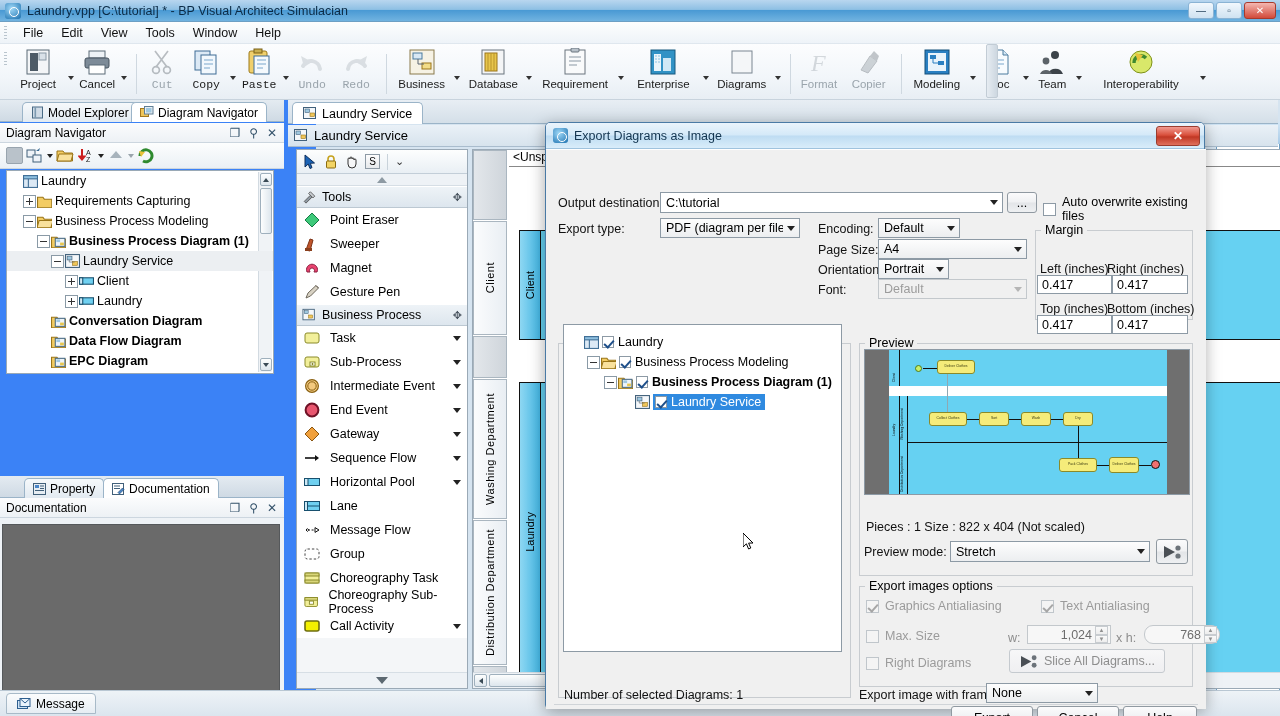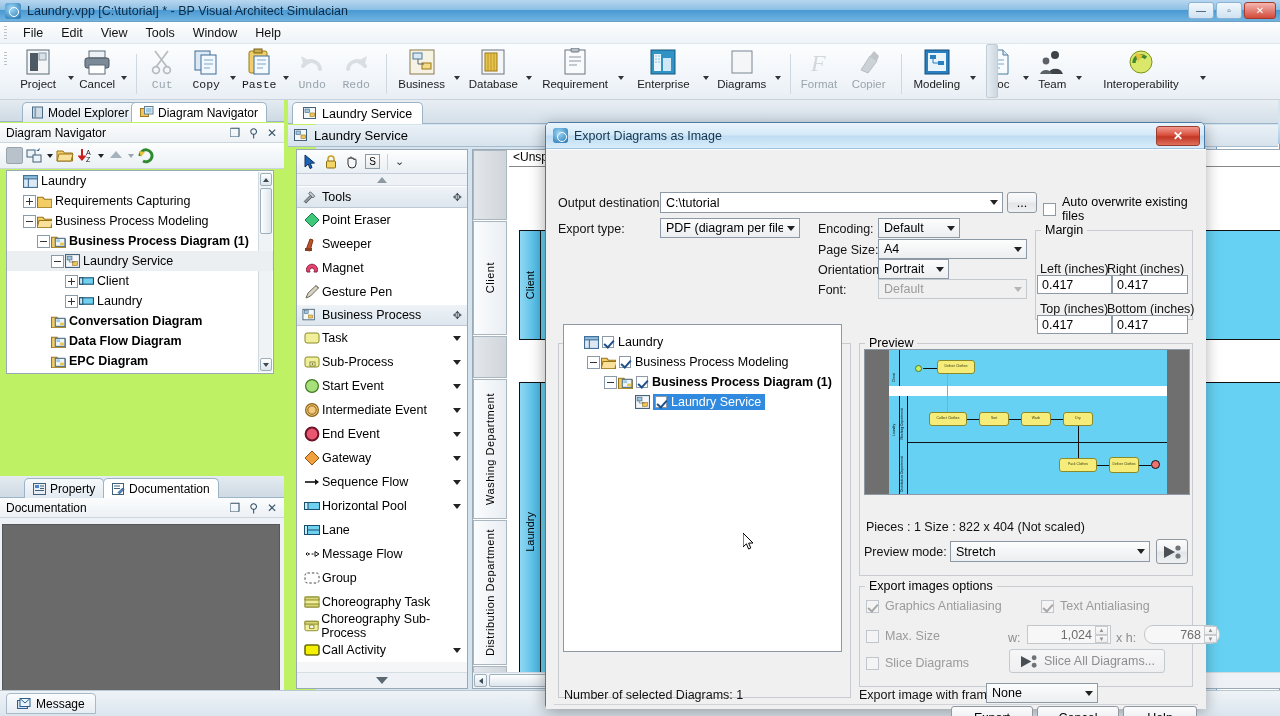--- a/index.html
+++ b/index.html
@@ -49,21 +49,21 @@
   .tb-lbl{ font-size:11.5px; margin-top:2px; color:#1a1a1a; white-space:nowrap;}
   .tb-lbl.dim{ color:#9aa4ac; }
   .tb-arrow{ width:9px;height:56px;display:flex;align-items:center;justify-content:center;}
   .tb-arrow i{ display:block;width:0;height:0;border-left:3.5px solid transparent;
     border-right:3.5px solid transparent;border-top:4px solid #333; margin-top:12px;}
   .tb-sep{ width:1px;height:40px;background:#cfd8e0;margin:4px 5px 0 5px;}
   .ribbon-scroll{ position:absolute;right:282px;top:44px;width:12px;height:54px;
     background:linear-gradient(to right,#e6ecf2,#cdd7e0); border:1px solid #c2ccd5;border-radius:2px;}
 
   
-  .left-dock{ position:absolute;left:0;top:100px;width:316px;height:590px;background:#bef264;}
+  .left-dock{ position:absolute;left:0;top:100px;width:316px;height:590px;background:#3b82f6;}
   .tabstrip{ position:absolute;left:0;top:0;width:284px;height:22px;
     background:linear-gradient(to bottom,#e4ebf1,#cfdae4); border-bottom:1px solid #9bb4c8;}
   .dtab{ position:absolute;top:2px;height:20px;display:flex;align-items:center;gap:4px;
     padding:0 8px; font-size:12px;
     border:1px solid #9bb4c8;border-bottom:none;border-radius:5px 5px 0 0;
     background:linear-gradient(to bottom,#f6f9fb,#e2eaf1);}
   .dtab.active{ background:#fff; z-index:3;}
   .panel-hdr{ position:absolute;left:0;width:284px;height:20px;
     background:linear-gradient(to bottom,#fbfcfd,#edf1f5);
     display:flex;align-items:center; border-bottom:1px solid #ccd6df; font-size:12px;}
@@ -102,21 +102,21 @@
     font-size:13px; border-bottom:1px solid #a9bccd;}
 
   .palette{ position:absolute;left:8px;top:49px;width:172px;height:540px;
     background:#f4f6f8;border:1px solid #9aa9b6;}
   .pal-top{ height:24px;background:linear-gradient(to bottom,#fdfefe,#e9eff4);
     border-bottom:1px solid #c3ced8;display:flex;align-items:center;gap:5px;padding-left:5px;}
   .pal-tri{ height:12px;display:flex;align-items:center;justify-content:center;background:#eef2f6;border-bottom:1px solid #d6dee5;}
   .pal-sec{ height:22px;background:linear-gradient(to bottom,#eef3f7,#dde6ee);
     border-top:1px solid #fff;border-bottom:1px solid #bcc8d2;
     display:flex;align-items:center;gap:5px;padding:0 5px;font-size:12.5px;}
-  .pal-item{ height:24px;display:flex;align-items:center;gap:2px;padding-left:7px;font-size:12.5px;background:#fff;}
+  .pal-item{ height:24px;display:flex;align-items:center;gap:10px;padding-left:7px;font-size:12.5px;background:#fff;}
   .pal-item .caret{ margin-left:auto;margin-right:6px;width:0;height:0;
     border-left:4px solid transparent;border-right:4px solid transparent;border-top:5px solid #222;}
   .pal-bot{ position:absolute;left:0;bottom:0;width:170px;height:16px;background:#eef2f6;
     border-top:1px solid #d6dee5;display:flex;align-items:center;justify-content:center;}
 
   .canvas{ position:absolute;left:184px;top:49px;width:1090px;height:540px;background:#fff;
     border:1px solid #9aa9b6; overflow:hidden;}
   .lanehdr{ position:absolute;width:34px;background:linear-gradient(to right,#fbfcfd,#e9eef3);
     border:1px solid #aab6c0;display:flex;align-items:center;justify-content:center;}
   .lanehdr span{ writing-mode:vertical-rl; transform:rotate(180deg); font-size:11px; letter-spacing:.5px;}
@@ -750,27 +750,20 @@
             <svg width="16" height="16" viewBox="0 0 16 16">
               <rect x="1" y="3" width="14" height="10" rx="2" fill="#f2ef9a" stroke="#8a8a2a"></rect>
               <rect x="6" y="8" width="5" height="4" fill="#fff" stroke="#8a8a2a"></rect>
               <path d="M8.5 9 v2 M7.4 10 h2.2" stroke="#8a8a2a"></path>
             </svg>
             <span>Sub-Process</span>
             <span class="caret"></span>
           </div>
           <div class="pal-item">
             <svg width="16" height="16" viewBox="0 0 16 16">
-              <circle cx="8" cy="8" r="6.4" fill="#a7e07a" stroke="#3f7a1e" stroke-width="1.2"></circle>
-            </svg>
-            <span>Start Event</span>
-            <span class="caret"></span>
-          </div>
-          <div class="pal-item">
-            <svg width="16" height="16" viewBox="0 0 16 16">
               <circle cx="8" cy="8" r="6.4" fill="#f3c97e" stroke="#8a6214" stroke-width="1.2"></circle>
               <circle cx="8" cy="8" r="4.2" fill="none" stroke="#8a6214"></circle>
             </svg>
             <span>Intermediate Event</span>
             <span class="caret"></span>
           </div>
           <div class="pal-item">
             <svg width="16" height="16" viewBox="0 0 16 16">
               <circle cx="8" cy="8" r="6.4" fill="#e8566f" stroke="#6f1226" stroke-width="2"></circle>
             </svg>
@@ -1026,21 +1019,21 @@
       <div class="spin" style="left:598px;top:475px;width:76px;height:19px;border-radius:9px;">
         <span>768</span>
         <span class="sb">
             <div>▲</div>
             <div>▼</div>
           </span>
       </div>
 
       <div class="chk dim" style="left:320px;top:506px;">
         <span class="box dis"></span>
-        <span>Slice Diagrams</span>
+        <span>Right Diagrams</span>
       </div>
       <div class="btn" style="left:463px;top:499px;width:156px;height:24px;gap:6px;color:#8d8d8d;border-color:#c5cacf;
            background:linear-gradient(to bottom,#f7f7f8,#efeff1);">
         <svg width="19" height="15" viewBox="0 0 20 16">
           <path d="M2 2 L13 8 L2 14 Z" fill="#4a4f55"></path>
           <circle cx="16" cy="4" r="2.6" fill="#6c737a"></circle>
           <circle cx="16" cy="12" r="2.6" fill="#6c737a"></circle>
         </svg>
         <span>Slice All Diagrams...</span>
       </div>

